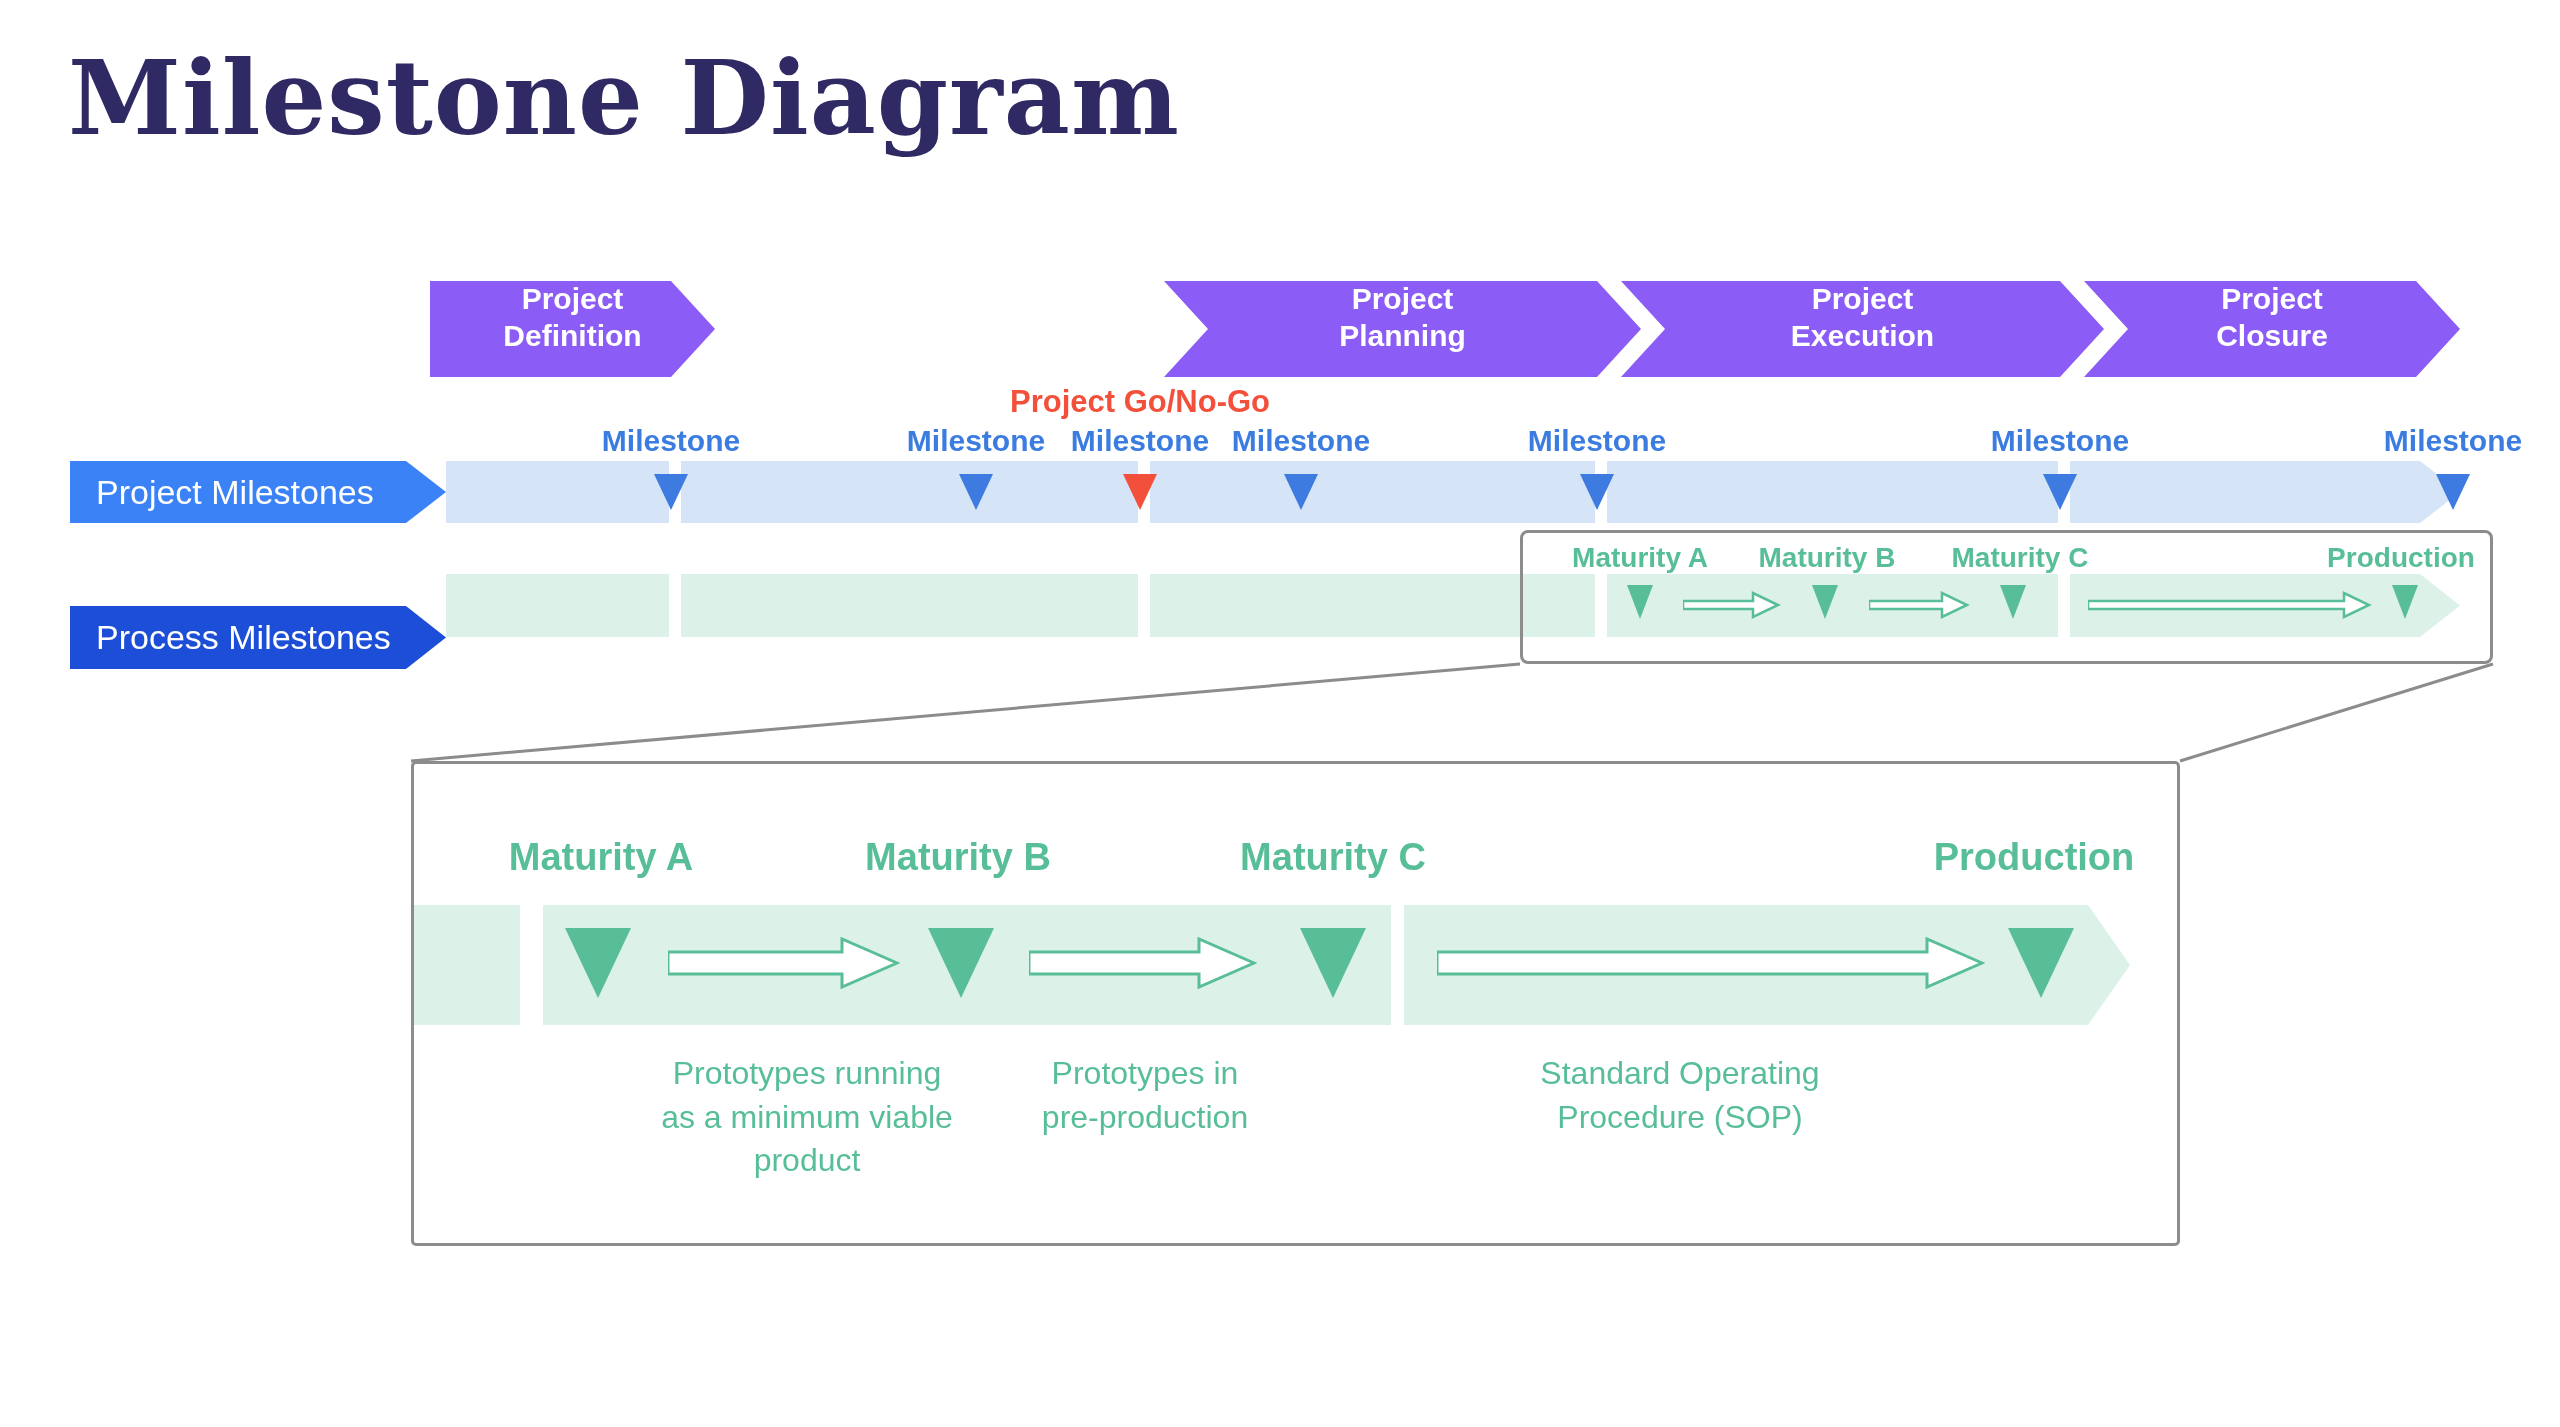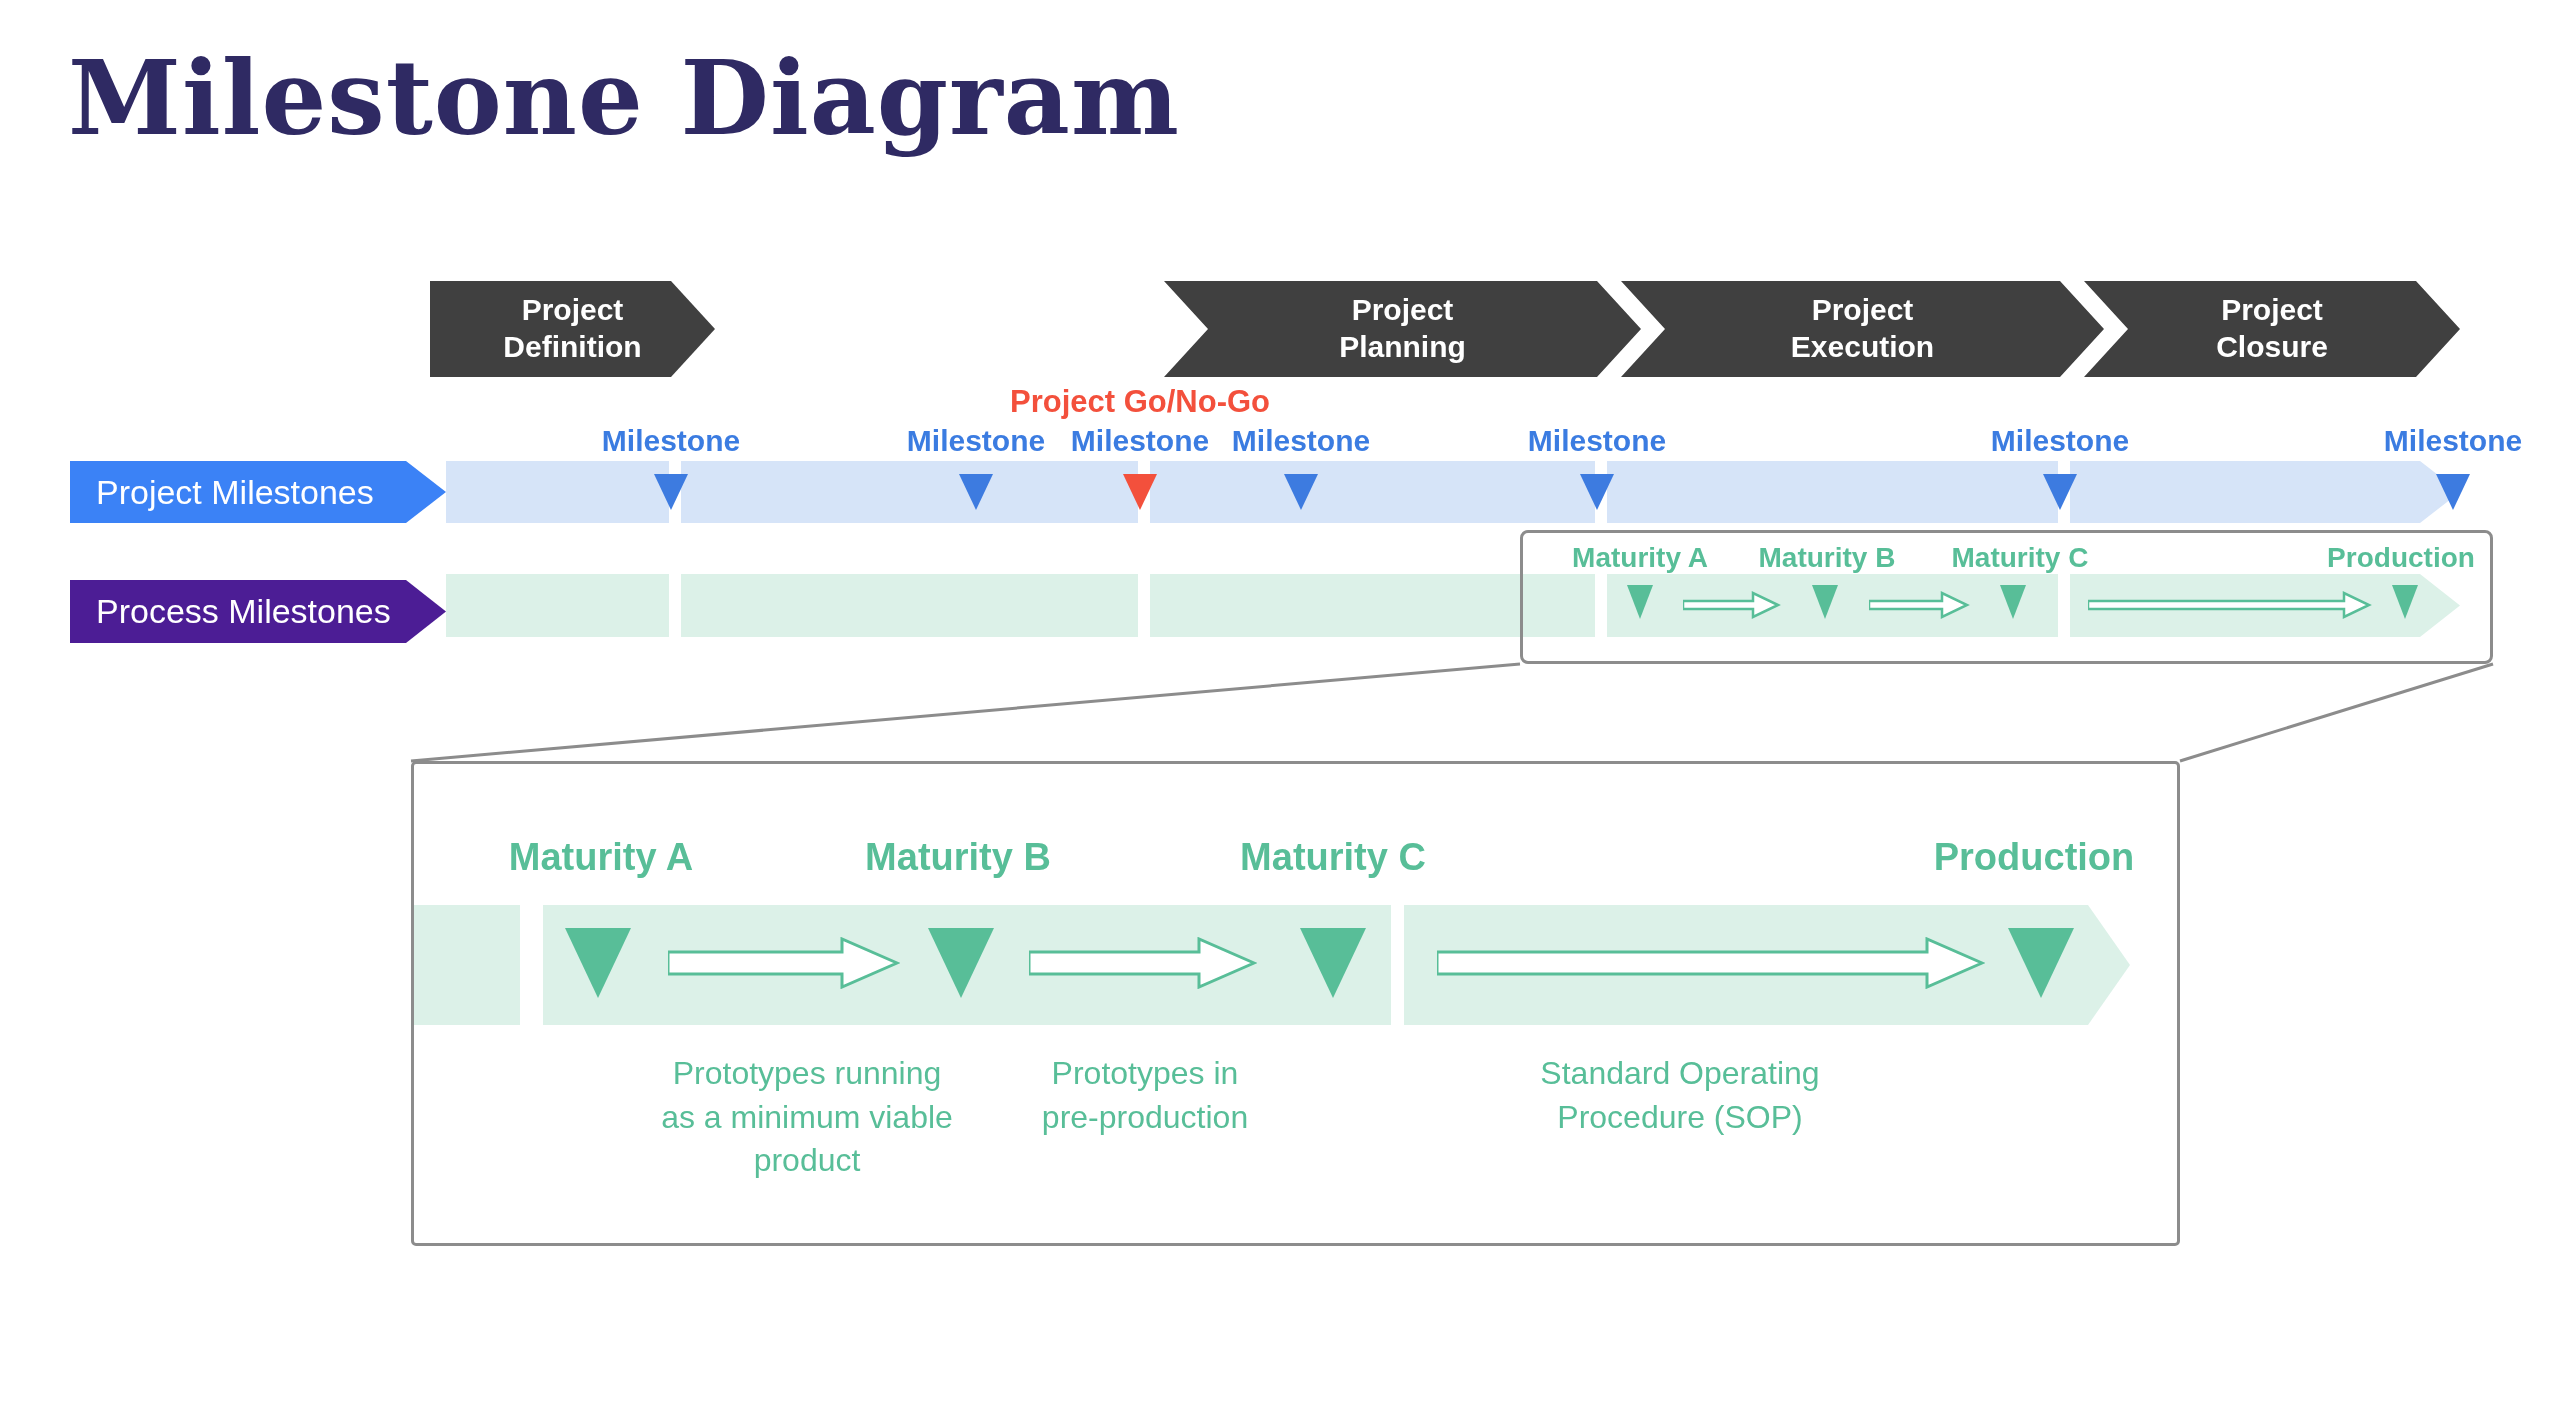--- a/index.html
+++ b/index.html
@@ -4,39 +4,39 @@
 <style>
   html,body{margin:0;padding:0;background:#ffffff;}
   .canvas{position:relative;width:2560px;height:1427px;background:#ffffff;overflow:hidden;
           font-family:"Liberation Sans",sans-serif;}
 
   
   .title{position:absolute;left:68px;top:38px;font-family:"DejaVu Serif",serif;
          font-weight:700;font-size:102px;color:#2F2A63;letter-spacing:1px;}
 
   
-  .phase{position:absolute;top:281px;height:96px;background:#404040;color:#fff;
-         display:flex;align-items:center;justify-content:center;text-align:center;
+  .phase{position:absolute;top:281px;height:96px;background:#8b5cf6;color:#fff;
+         display:flex;align-items:flex-start;justify-content:center;text-align:center;
          font-size:30px;font-weight:700;line-height:1.22;}
   .phase .inner{width:210px;}
   .phase.first{clip-path:polygon(0 0,calc(100% - 44px) 0,100% 50%,calc(100% - 44px) 100%,0 100%);}
   .phase.mid{clip-path:polygon(0 0,calc(100% - 44px) 0,100% 50%,calc(100% - 44px) 100%,0 100%,44px 50%);}
 
   
   .gonogo{position:absolute;top:384px;transform:translateX(-50%);color:#F3503C;
           font-weight:700;font-size:31px;white-space:nowrap;}
   .ms-label{position:absolute;top:424px;transform:translateX(-50%);color:#3B7CE1;
             font-weight:700;font-size:30px;white-space:nowrap;}
 
   
   .row-label{position:absolute;left:70px;width:376px;color:#fff;font-size:34px;font-weight:500;
              display:flex;align-items:center;padding-left:26px;box-sizing:border-box;
              clip-path:polygon(0 0,calc(100% - 40px) 0,100% 50%,calc(100% - 40px) 100%,0 100%);}
   .row-label.blue{top:461px;height:62px;background:#3b82f6;}
-  .row-label.green{top:580px;height:63px;background:#4c1d95;}
+  .row-label.green{top:606px;height:63px;background:#1d4ed8;}
 
   
   .seg{position:absolute;}
   .seg.blue{top:461px;height:62px;background:#D6E4F8;}
   .seg.green{top:574px;height:63px;background:#DCF1E8;}
   .seg.tip{clip-path:polygon(0 0,calc(100% - 40px) 0,100% 50%,calc(100% - 40px) 100%,0 100%);}
 
   
   .tri{position:absolute;clip-path:polygon(0 0,100% 0,50% 100%);}
   .tri.blue{background:#3D7BE0;}

